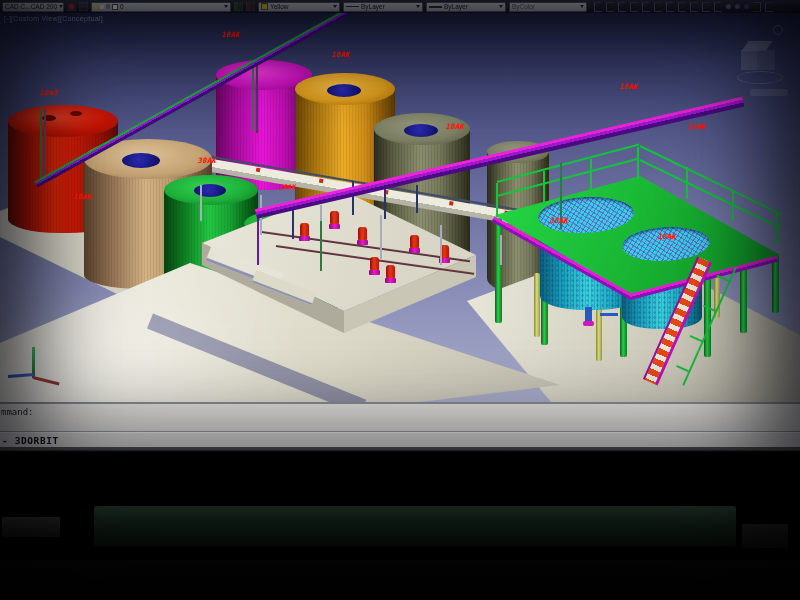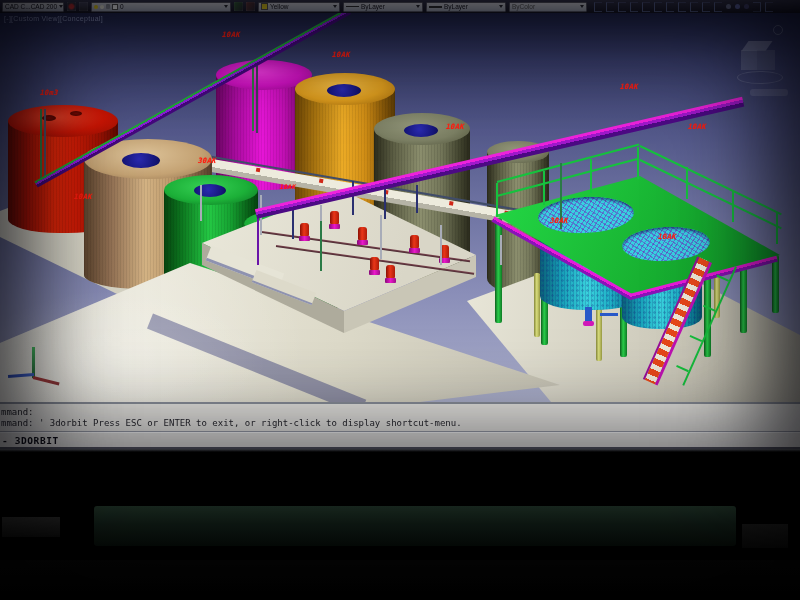--- a/index.html
+++ b/index.html
@@ -325,21 +325,20 @@
         <div class="abs" style="left:2px;top:40px;width:44px;height:11px;border:1px solid rgba(170,176,198,.5);border-radius:50%;"></div>
         <div class="abs" style="left:38px;top:-6px;width:8px;height:8px;border:1px solid rgba(180,186,205,.6);border-radius:50%;"></div>
       </div>
       <div class="abs" style="left:750px;top:76px;width:38px;height:7px;border-radius:3px;background:rgba(150,156,180,.28);z-index:45;"></div>
 
       <div class="glare" style="left:-40px;top:270px;width:320px;height:160px;background:radial-gradient(ellipse,rgba(255,255,255,.17) 0%,rgba(255,255,255,0) 65%);"></div>
     </div>
 
     <div class="cmd">
       <div class="cmd-line" style="top:3px;">mmand:</div>
-      <div class="cmd-line" style="top:14px;">mmand: ' 3dorbit Press ESC or ENTER to exit, or right-click to display shortcut-menu.</div>
       <div class="cmd-div"></div>
       <div class="cmd-active"><span>-</span> <span>3DORBIT</span></div>
     </div>
     <div class="screen-edge"></div>
     <div class="vig"></div>
   </div>
 
   <div class="bezel">
     <div class="abs" style="left:0;top:0;width:800px;height:3px;background:linear-gradient(180deg,rgba(120,125,140,.45),rgba(0,0,0,0));"></div>
 

